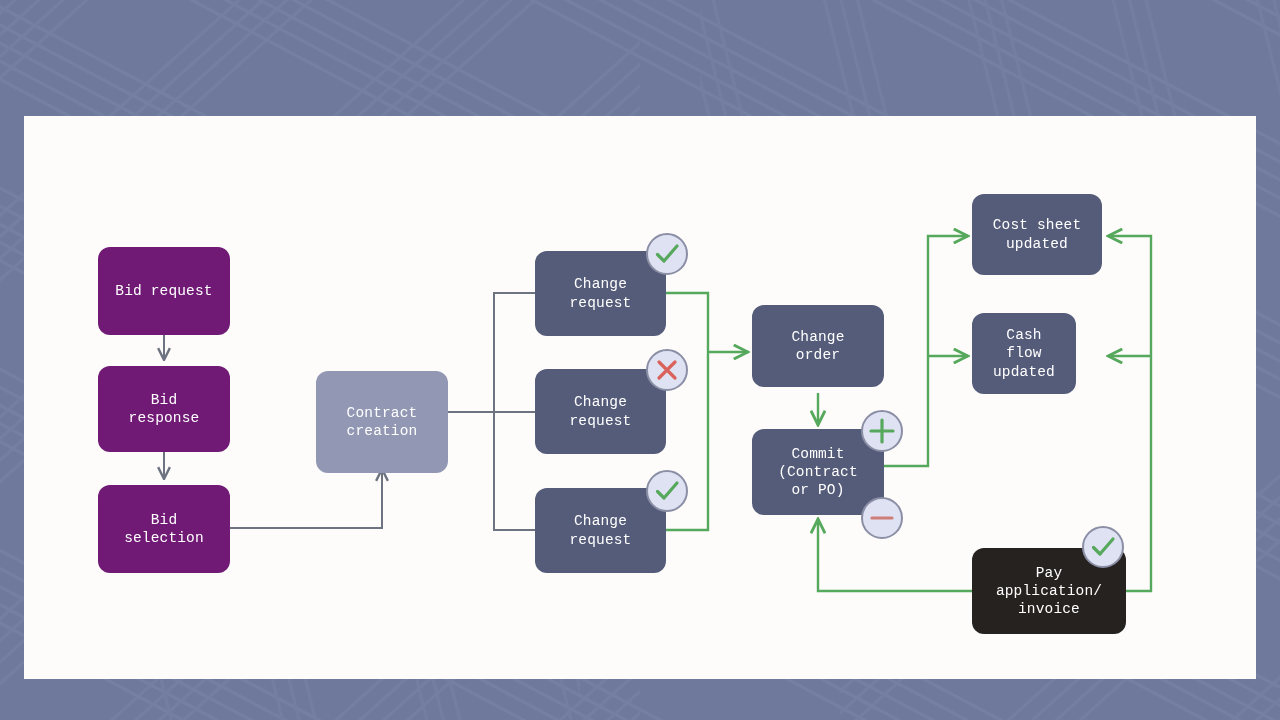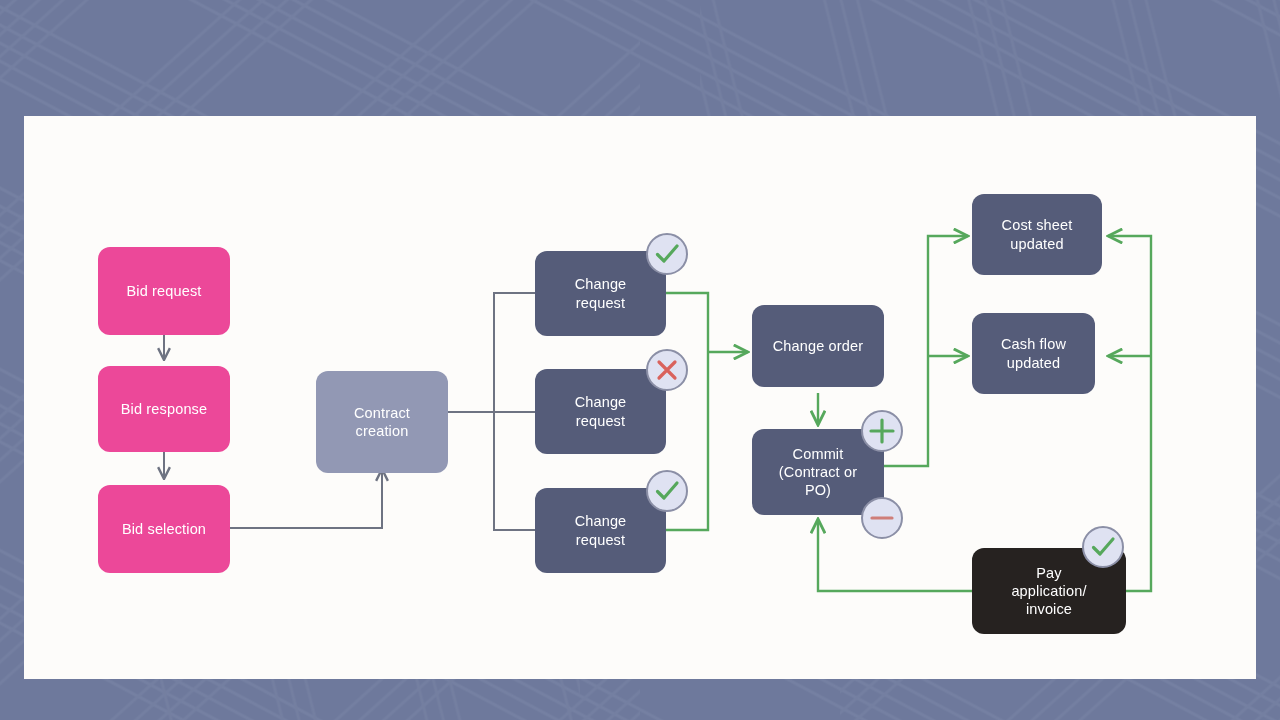--- a/index.html
+++ b/index.html
@@ -20,23 +20,23 @@
     background:#fdfcfa;
   }
 
   
   #diagram{position:absolute;left:0;top:0;width:1232px;height:563px;}
 
   .nodebox{
     position:absolute;border-radius:12px;display:flex;
     align-items:center;justify-content:center;text-align:center;
     color:#ffffff;font-size:14.5px;line-height:1.25;
-    letter-spacing:.15px;box-sizing:border-box;padding:4px 16px;
+    letter-spacing:.15px;box-sizing:border-box;padding:4px 16px;font-family:Liberation Mono, monospace;
   }
-  .nodebox.light{background:#ec4899;}
+  .nodebox.light{background:#701a75;}
   .nodebox.mid{background:#9298b4;}
   .nodebox.dark{background:#555c79;}
   .nodebox.black{background:#262220;}
 
   .badge{
     position:absolute;width:42px;height:42px;border-radius:50%;
     background:#dfe2f2;border:2px solid #8b8fa6;box-sizing:border-box;
   }
   .badge svg{position:absolute;left:0;top:0;width:38px;height:38px;}
 </style>
@@ -142,21 +142,21 @@
     <div class="nodebox dark" style="left:728px;top:189px;width:132px;height:82px;">
       <span>Change order</span>
     </div>
     <div class="nodebox dark" style="left:728px;top:313px;width:132px;height:86px;">
       <span>Commit<br>(Contract or PO)</span>
     </div>
 
     <div class="nodebox dark" style="left:948px;top:78px;width:130px;height:81px;">
       <span>Cost sheet<br>updated</span>
     </div>
-    <div class="nodebox dark" style="left:948px;top:197px;width:123px;height:81px;">
+    <div class="nodebox dark" style="left:948px;top:197px;width:104px;height:81px;">
       <span>Cash flow<br>updated</span>
     </div>
     <div class="nodebox black" style="left:948px;top:432px;width:154px;height:86px;">
       <span>Pay<br>application/<br>invoice</span>
     </div>
 
     <div class="badge" style="left:622px;top:117px;">
       <svg viewBox="0 0 38 38">
         <path d="M9.5,19.5 L16,26 L29,11" fill="none" stroke="#56a85c" stroke-width="3.2" stroke-linecap="round" stroke-linejoin="round"></path>
       </svg>

